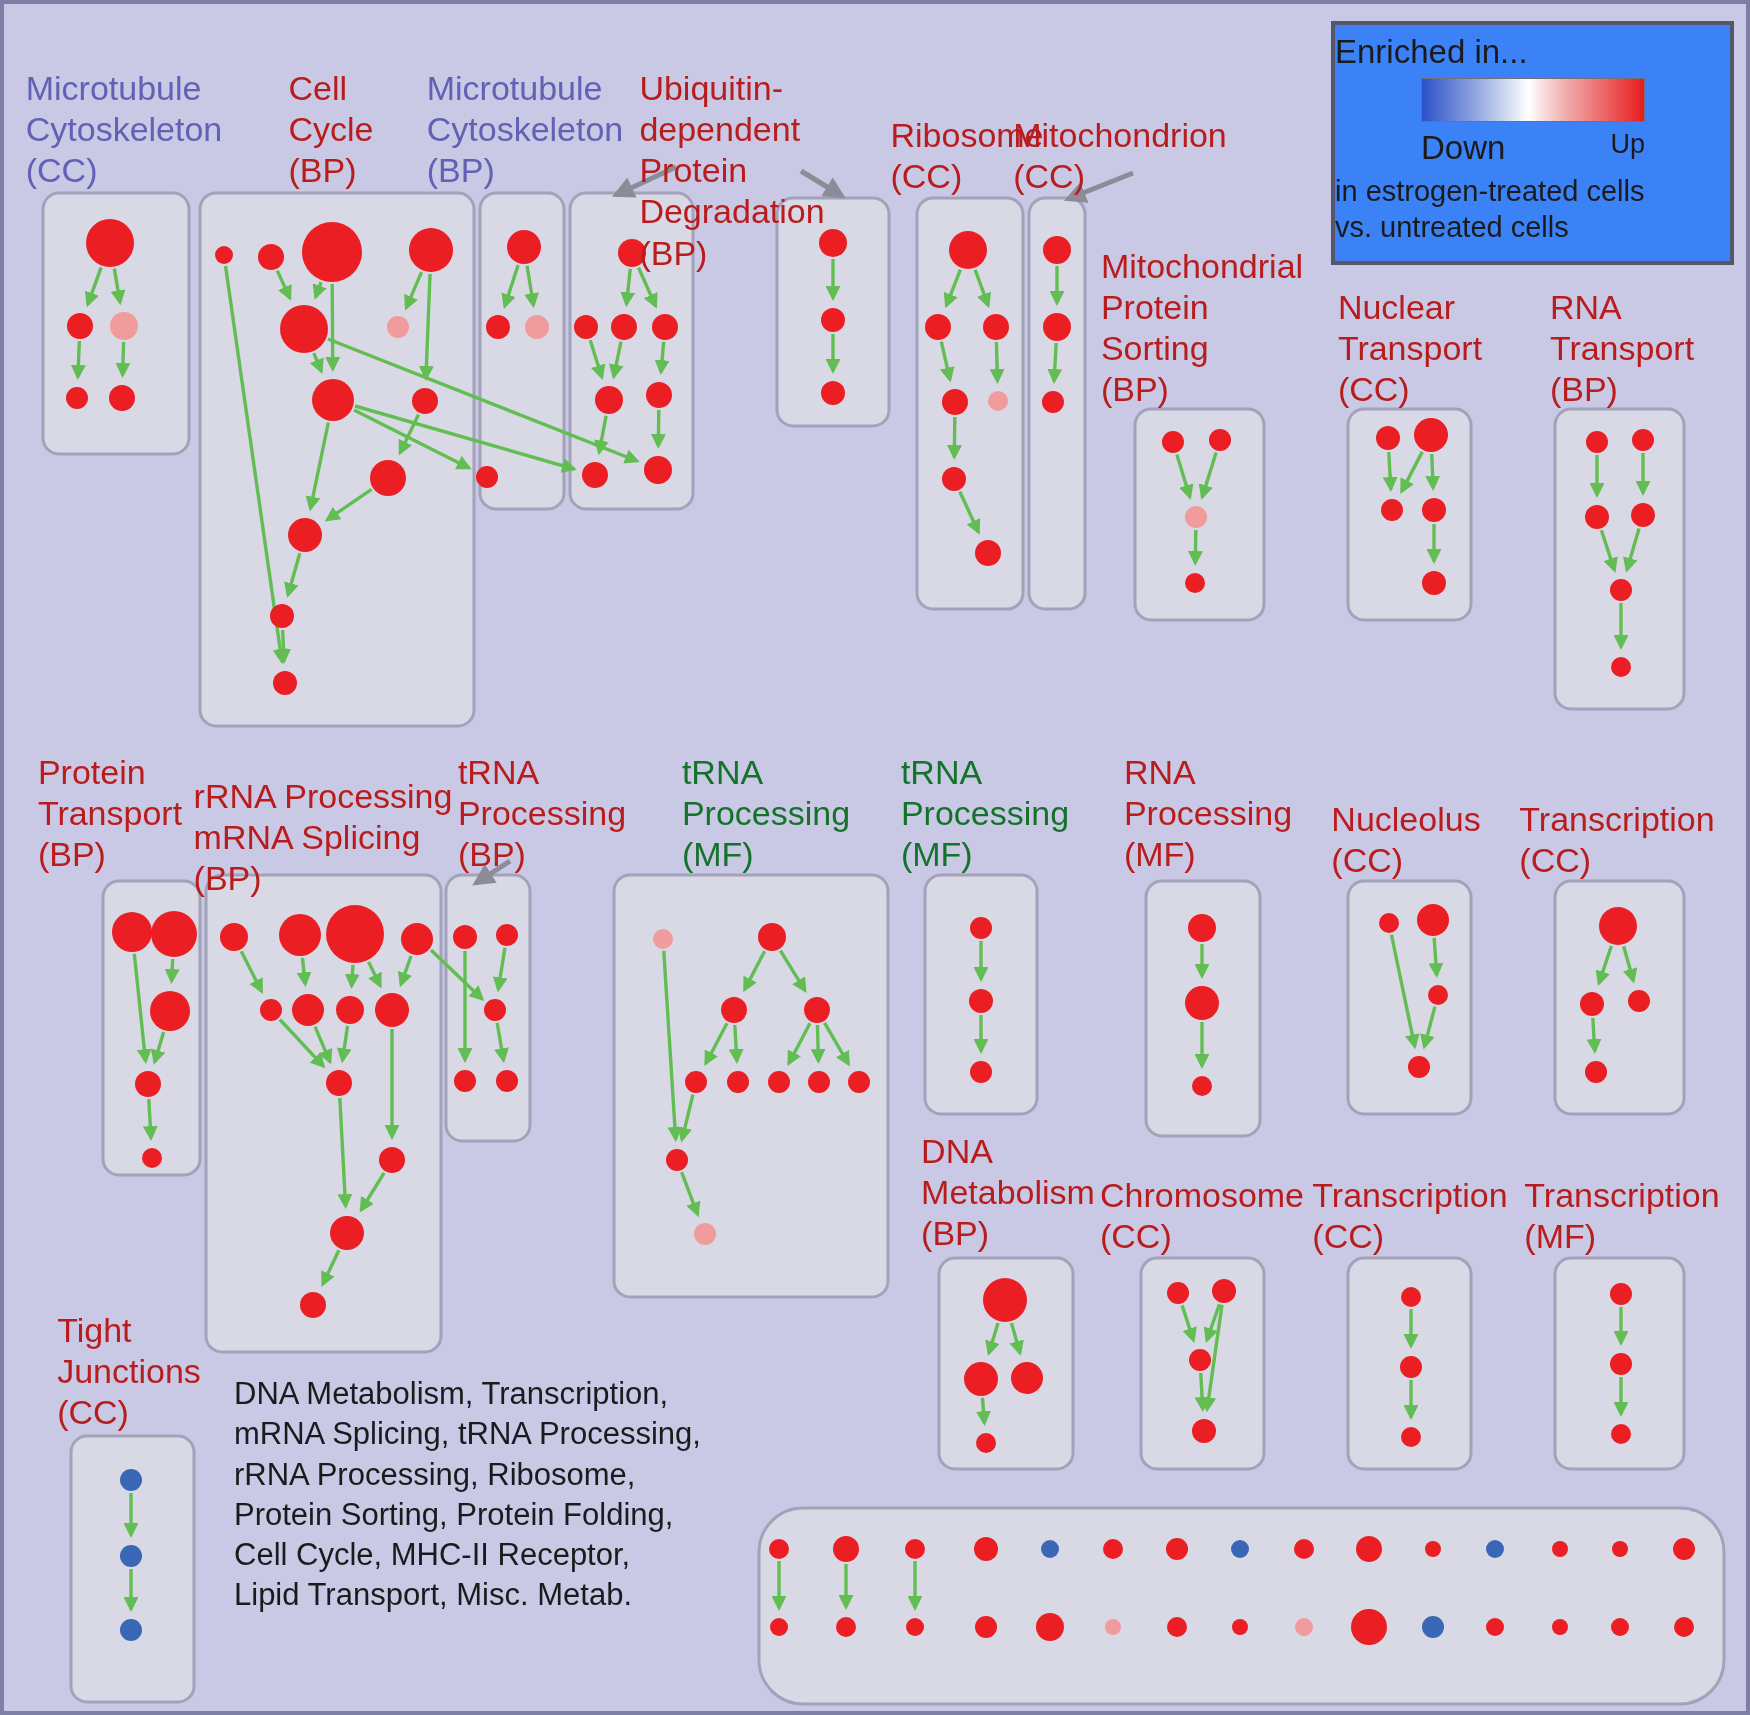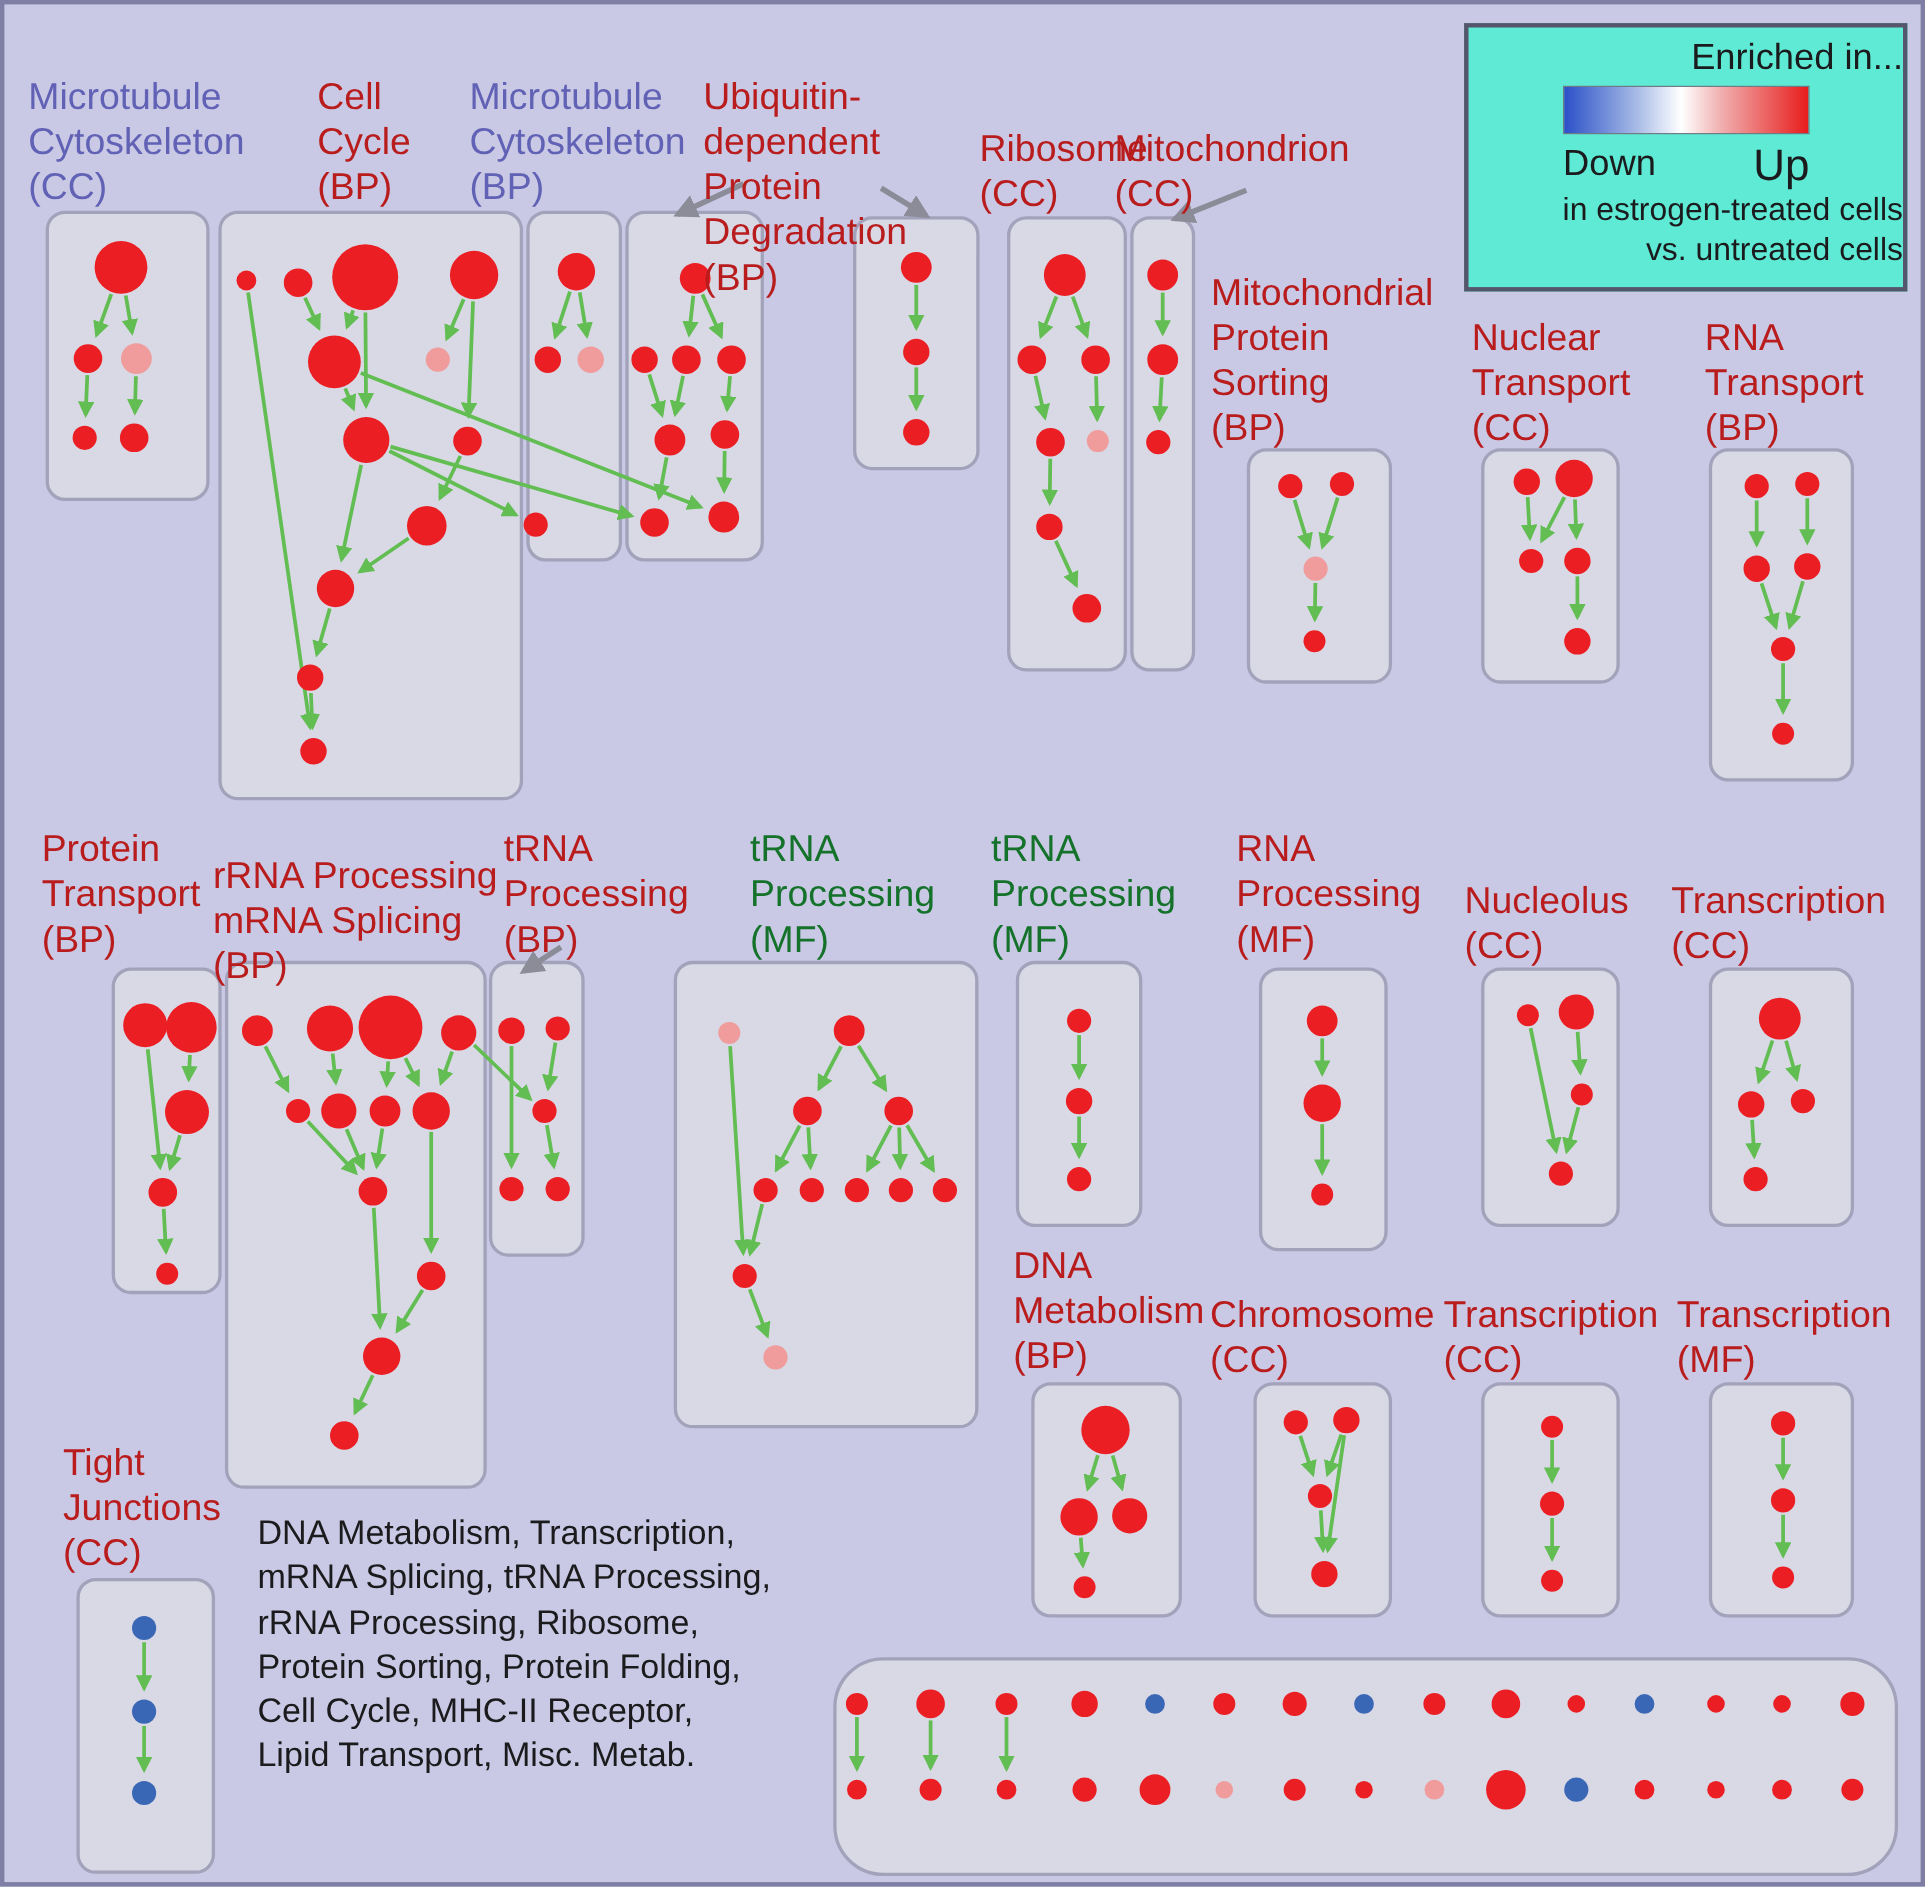--- a/index.html
+++ b/index.html
@@ -13,26 +13,26 @@
   #labels{position:absolute;left:0;top:0;width:100%;height:100%;pointer-events:none;}
   .group-label{
     position:absolute;transform:translateX(-50%);text-align:left;
     white-space:pre;font-size:34px;line-height:1.21;
   }
   .lbl-black{color:#b91c1c}
   .lbl-blue{color:#6161b5}
   .lbl-green{color:#15722b}
   .legend{
     position:absolute;left:1327px;top:17px;width:403px;height:244px;box-sizing:border-box;
-    background:#5eead4;border:4px solid #55556b;text-align:right;color:#1b1b1d;
+    background:#3b82f6;border:4px solid #55556b;text-align:left;color:#1b1b1d;
   }
   .legend-title{font-size:33px;margin-top:8px;}
   .legend-bar{position:absolute;left:86px;top:53px;width:224px;height:44px;border:1px solid #70707e;box-sizing:border-box;}
   .legend-down{position:absolute;left:86px;top:104px;font-size:33px;}
-  .legend-up{position:absolute;left:310px;top:104px;transform:translateX(-100%);font-size:40px;}
+  .legend-up{position:absolute;left:310px;top:104px;transform:translateX(-100%);font-size:27px;}
   .legend-sub1{position:absolute;top:150px;width:100%;font-size:29px;}
   .legend-sub2{position:absolute;top:186px;width:100%;font-size:29px;}
   .note-block{
     position:absolute;left:230px;top:1370px;font-size:31px;line-height:1.3;
     white-space:pre-line;color:#1b1b1d;text-align:left;
   }
 </style>
 </head>
 <body>
 

